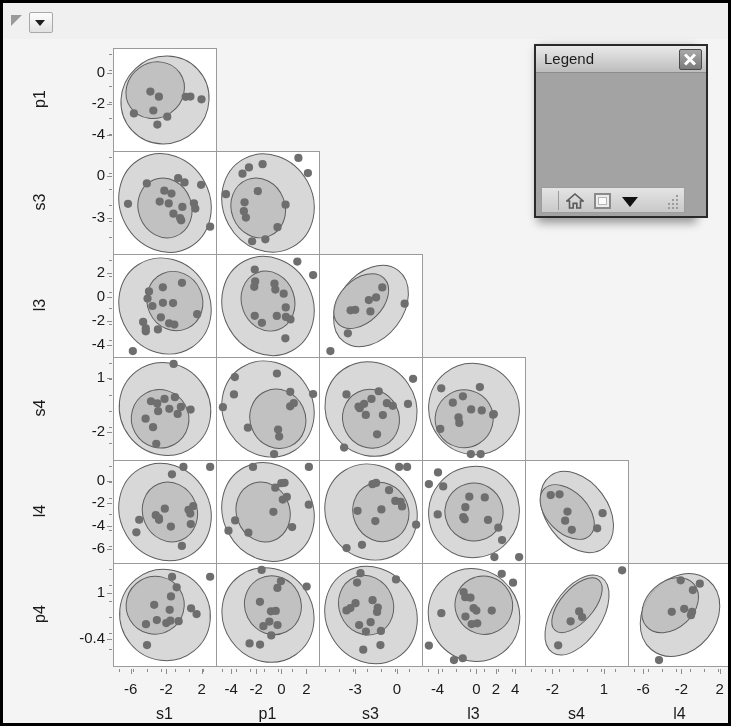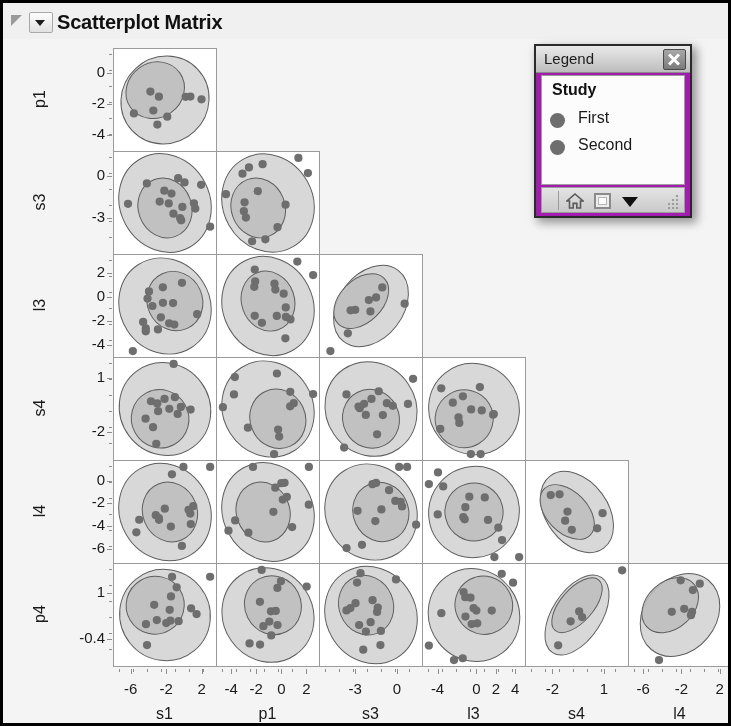--- a/index.html
+++ b/index.html
@@ -79,22 +79,22 @@
   .tmark.h{height:1px;width:5px;}
 
   
   #legend-shadow{
     position:absolute;left:534px;top:44px;width:160px;height:176px;
     background:rgba(0,0,0,.38);
     filter:blur(5px);
     border-radius:3px;
   }
   #legend-win{
-    position:absolute;left:531px;top:41px;width:158px;height:174px;
-    background:#a21caf;
+    position:absolute;left:531px;top:41px;width:174px;height:174px;
+    background:#a3a3a3;
     border:2px solid #2a2a2a;
     box-sizing:border-box;
   }
   #legend-titlebar{
     position:absolute;left:0;top:0;right:0;height:26px;
     background:linear-gradient(#e9e9e9,#bdbdbd);
     border-bottom:1px solid #8c8c8c;
   }
   #legend-title{
     position:absolute;left:8px;top:4px;
@@ -155,21 +155,20 @@
 </head>
 <body>
 
 <div id="root">
 
   <div id="titlebar">
     <div id="disclosure-tri"></div>
     <div id="title-dropdown">
       <div class="arr"></div>
     </div>
-    <div id="page-title">Scatterplot Matrix</div>
   </div>
 
   <div id="matrix">
       <div class="cell" style="left: 110px; top: 9px; width: 104px; height: 104px;">
         <svg viewBox="0 0 104 104">
           <ellipse cx="52" cy="52" rx="45.76" ry="43.949704774435055" transform="rotate(-43.1 52 52)" fill="#d8d8d8" stroke="#5d5d5d" stroke-width="1"></ellipse>
           <ellipse cx="42" cy="42" rx="30.70496" ry="27.90806253176626" transform="rotate(-35.1 42 42)" fill="#bdbdbd" fill-opacity="0.85" stroke="#5d5d5d" stroke-width="1"></ellipse>
           <circle cx="73.1" cy="48.7" r="4.2" fill="#6e6e6e"></circle>
           <circle cx="45.8" cy="48.6" r="4.2" fill="#6e6e6e"></circle>
           <circle cx="89.2" cy="51.3" r="4.2" fill="#6e6e6e"></circle>
@@ -720,31 +719,20 @@
 
   <div id="legend-shadow"></div>
   <div id="legend-win">
     <div id="legend-titlebar">
       <div id="legend-title">Legend</div>
       <div id="legend-close">
         <span class="x1"></span>
         <span class="x2"></span>
       </div>
     </div>
-    <div id="legend-body">
-      <div id="legend-heading">Study</div>
-      <div class="legend-item" style="top:32px">
-        <span class="legend-dot"></span>
-        <span class="legend-text">First</span>
-      </div>
-      <div class="legend-item" style="top:59px">
-        <span class="legend-dot"></span>
-        <span class="legend-text">Second</span>
-      </div>
-    </div>
     <div id="legend-toolbar">
       <div id="tb-sep"></div>
       <svg id="tb-home" viewBox="0 0 18 18">
         <path d="M9 2 L17 9 L14.5 9 L14.5 16 L10.8 16 L10.8 11.4 L7.2 11.4 L7.2 16 L3.5 16 L3.5 9 L1 9 Z" fill="none" stroke="#5a5a5a" stroke-width="1.6"></path>
       </svg>
       <div id="tb-square">
           <i></i>
         </div>
       <div id="tb-arrow"></div>
       <div id="tb-grip">

